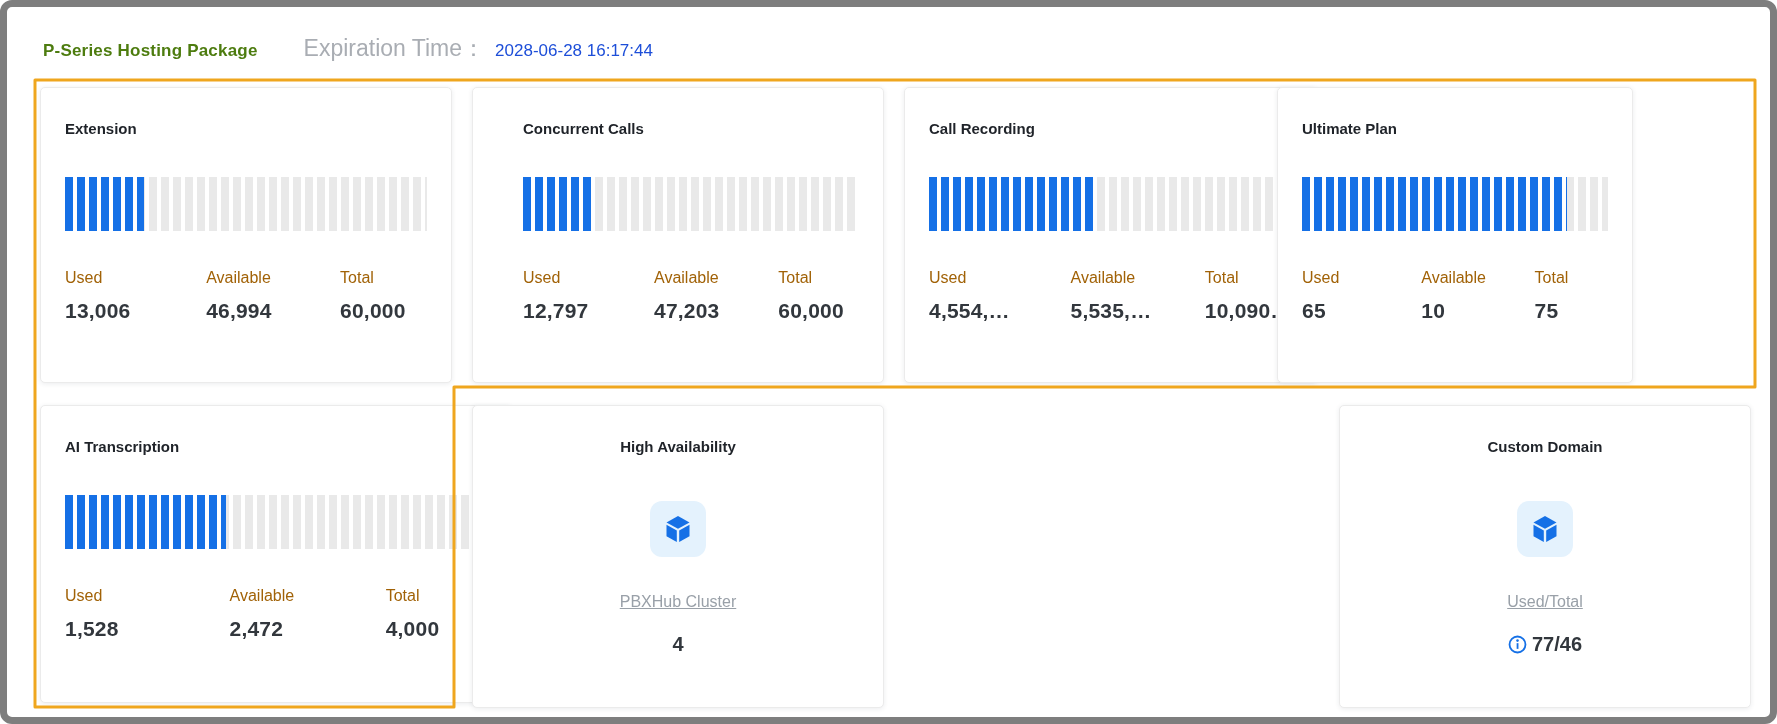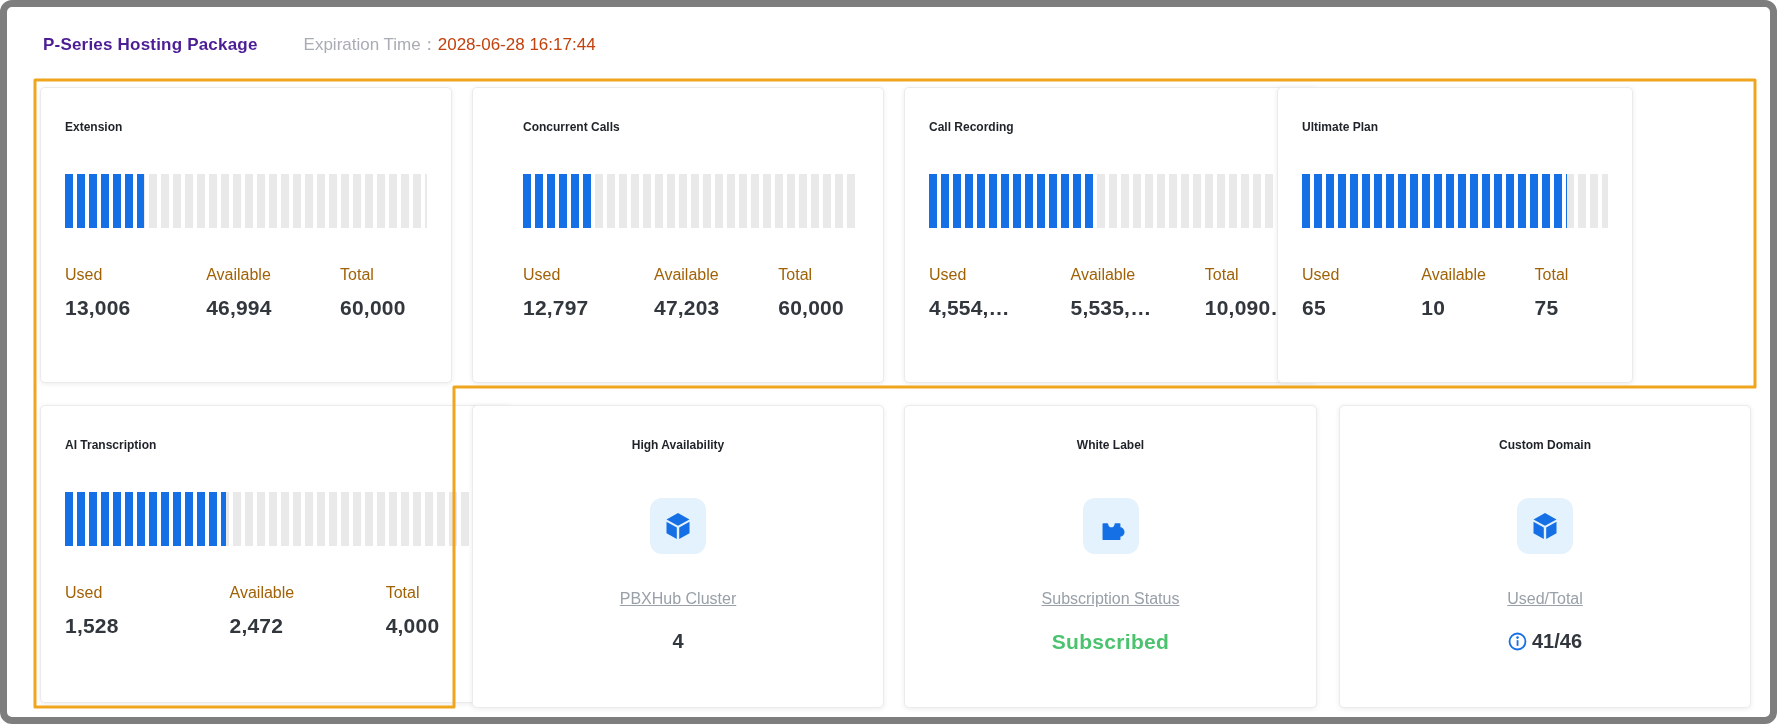--- a/index.html
+++ b/index.html
@@ -3,28 +3,28 @@
 <meta charset="utf-8">
 <style>
   html,body{margin:0;padding:0;background:#fff;}
   body{font-family:"Liberation Sans","DejaVu Sans",sans-serif;}
   .page{position:relative;width:1777px;height:724px;box-sizing:border-box;
         border:7px solid #7e7e7e;border-radius:12px;background:#fff;overflow:hidden;}
   .overlay{position:absolute;left:0;top:0;width:1777px;height:724px;pointer-events:none;z-index:5;}
 
   
   .header{position:absolute;left:36px;top:26px;display:flex;align-items:baseline;white-space:nowrap;}
-  .header .title{font-size:17px;font-weight:700;color:#4c1d95;letter-spacing:.2px;}
-  .header .exp-label{margin-left:46px;font-size:17px;color:#a9adb3;}
-  .header .exp-value{font-size:17px;color:#c2410c;font-weight:500;}
+  .header .title{font-size:17px;font-weight:700;color:#4d7c0f;letter-spacing:.2px;}
+  .header .exp-label{margin-left:46px;font-size:23px;color:#a9adb3;}
+  .header .exp-value{margin-left:10px;font-size:17px;color:#1d4ed8;font-weight:500;}
 
   
   .card{position:absolute;background:#fff;border:1px solid #ebebeb;border-radius:5px;
         box-shadow:0 1px 5px rgba(31,45,61,.09);box-sizing:border-box;}
-  .card-title{margin:32px 24px 0;font-size:12px;font-weight:700;color:#1f2329;}
+  .card-title{margin:32px 24px 0;font-size:15px;font-weight:700;color:#1f2329;}
 
   
   .bar{margin:40px 24px 0;height:54px;position:relative;overflow:hidden;
        background:repeating-linear-gradient(90deg,#e9e9e9 0 8px,#fff 8px 12px);}
   .fill{position:absolute;top:0;left:0;bottom:0;width:0;
         background:repeating-linear-gradient(90deg,#1570e6 0 8px,#fff 8px 12px);}
   .stats{display:grid;grid-template-columns:39% 37% 24%;margin:38px 24px 0;}
   .lbl{font-size:16px;color:#a16207;}
   .val{margin-top:12px;font-size:21px;font-weight:700;color:#32373d;letter-spacing:.2px;white-space:nowrap;}
   .col-right{text-align:left;}
@@ -165,44 +165,34 @@
       <svg width="32" height="32" viewBox="0 0 32 32">
         <polygon points="16,3 27.5,9.4 16,15.8 4.5,9.4" fill="#1570e6"></polygon>
         <polygon points="4.5,11.8 14.8,17.5 14.8,29 4.5,23.3" fill="#1570e6"></polygon>
         <polygon points="27.5,11.8 17.2,17.5 17.2,29 27.5,23.3" fill="#1570e6"></polygon>
       </svg>
     </div>
     <div class="info-label">PBXHub Cluster</div>
     <div class="info-value">4</div>
   </div>
 
-  <div class="card info" style="left:897px;top:398px;width:413px;height:303px;">
-    <div class="card-title">White Label</div>
-    <div class="icon-box">
-      <svg width="32" height="32" viewBox="0 0 34 34">
-        <path d="M9 15 H13 a4.4 4.4 0 1 0 8.8 0 H26 V19 a4.4 4.4 0 1 1 0 8.8 V31 H9 Z" fill="#1570e6" stroke="#1570e6" stroke-width="2" stroke-linejoin="round"></path>
-      </svg>
-    </div>
-    <div class="info-label">Subscription Status</div>
-    <div class="info-value green">Subscribed</div>
-  </div>
 
   <div class="card info" style="left:1332px;top:398px;width:412px;height:303px;">
     <div class="card-title">Custom Domain</div>
     <div class="icon-box">
       <svg width="32" height="32" viewBox="0 0 32 32">
         <polygon points="16,3 27.5,9.4 16,15.8 4.5,9.4" fill="#1570e6"></polygon>
         <polygon points="4.5,11.8 14.8,17.5 14.8,29 4.5,23.3" fill="#1570e6"></polygon>
         <polygon points="27.5,11.8 17.2,17.5 17.2,29 27.5,23.3" fill="#1570e6"></polygon>
       </svg>
     </div>
     <div class="info-label">Used/Total</div>
     <div class="info-value">
       <svg class="i-icon" viewBox="0 0 20 20">
         <circle cx="10" cy="10" r="8.4" fill="none" stroke="#1570e6" stroke-width="1.9"></circle>
         <rect x="9.1" y="8.6" width="1.9" height="6" fill="#1570e6"></rect>
         <circle cx="10" cy="5.9" r="1.35" fill="#1570e6"></circle>
       </svg>
-      <span>41/46</span>
+      <span>77/46</span>
     </div>
   </div>
 
 </div>
 
 </body></html>

